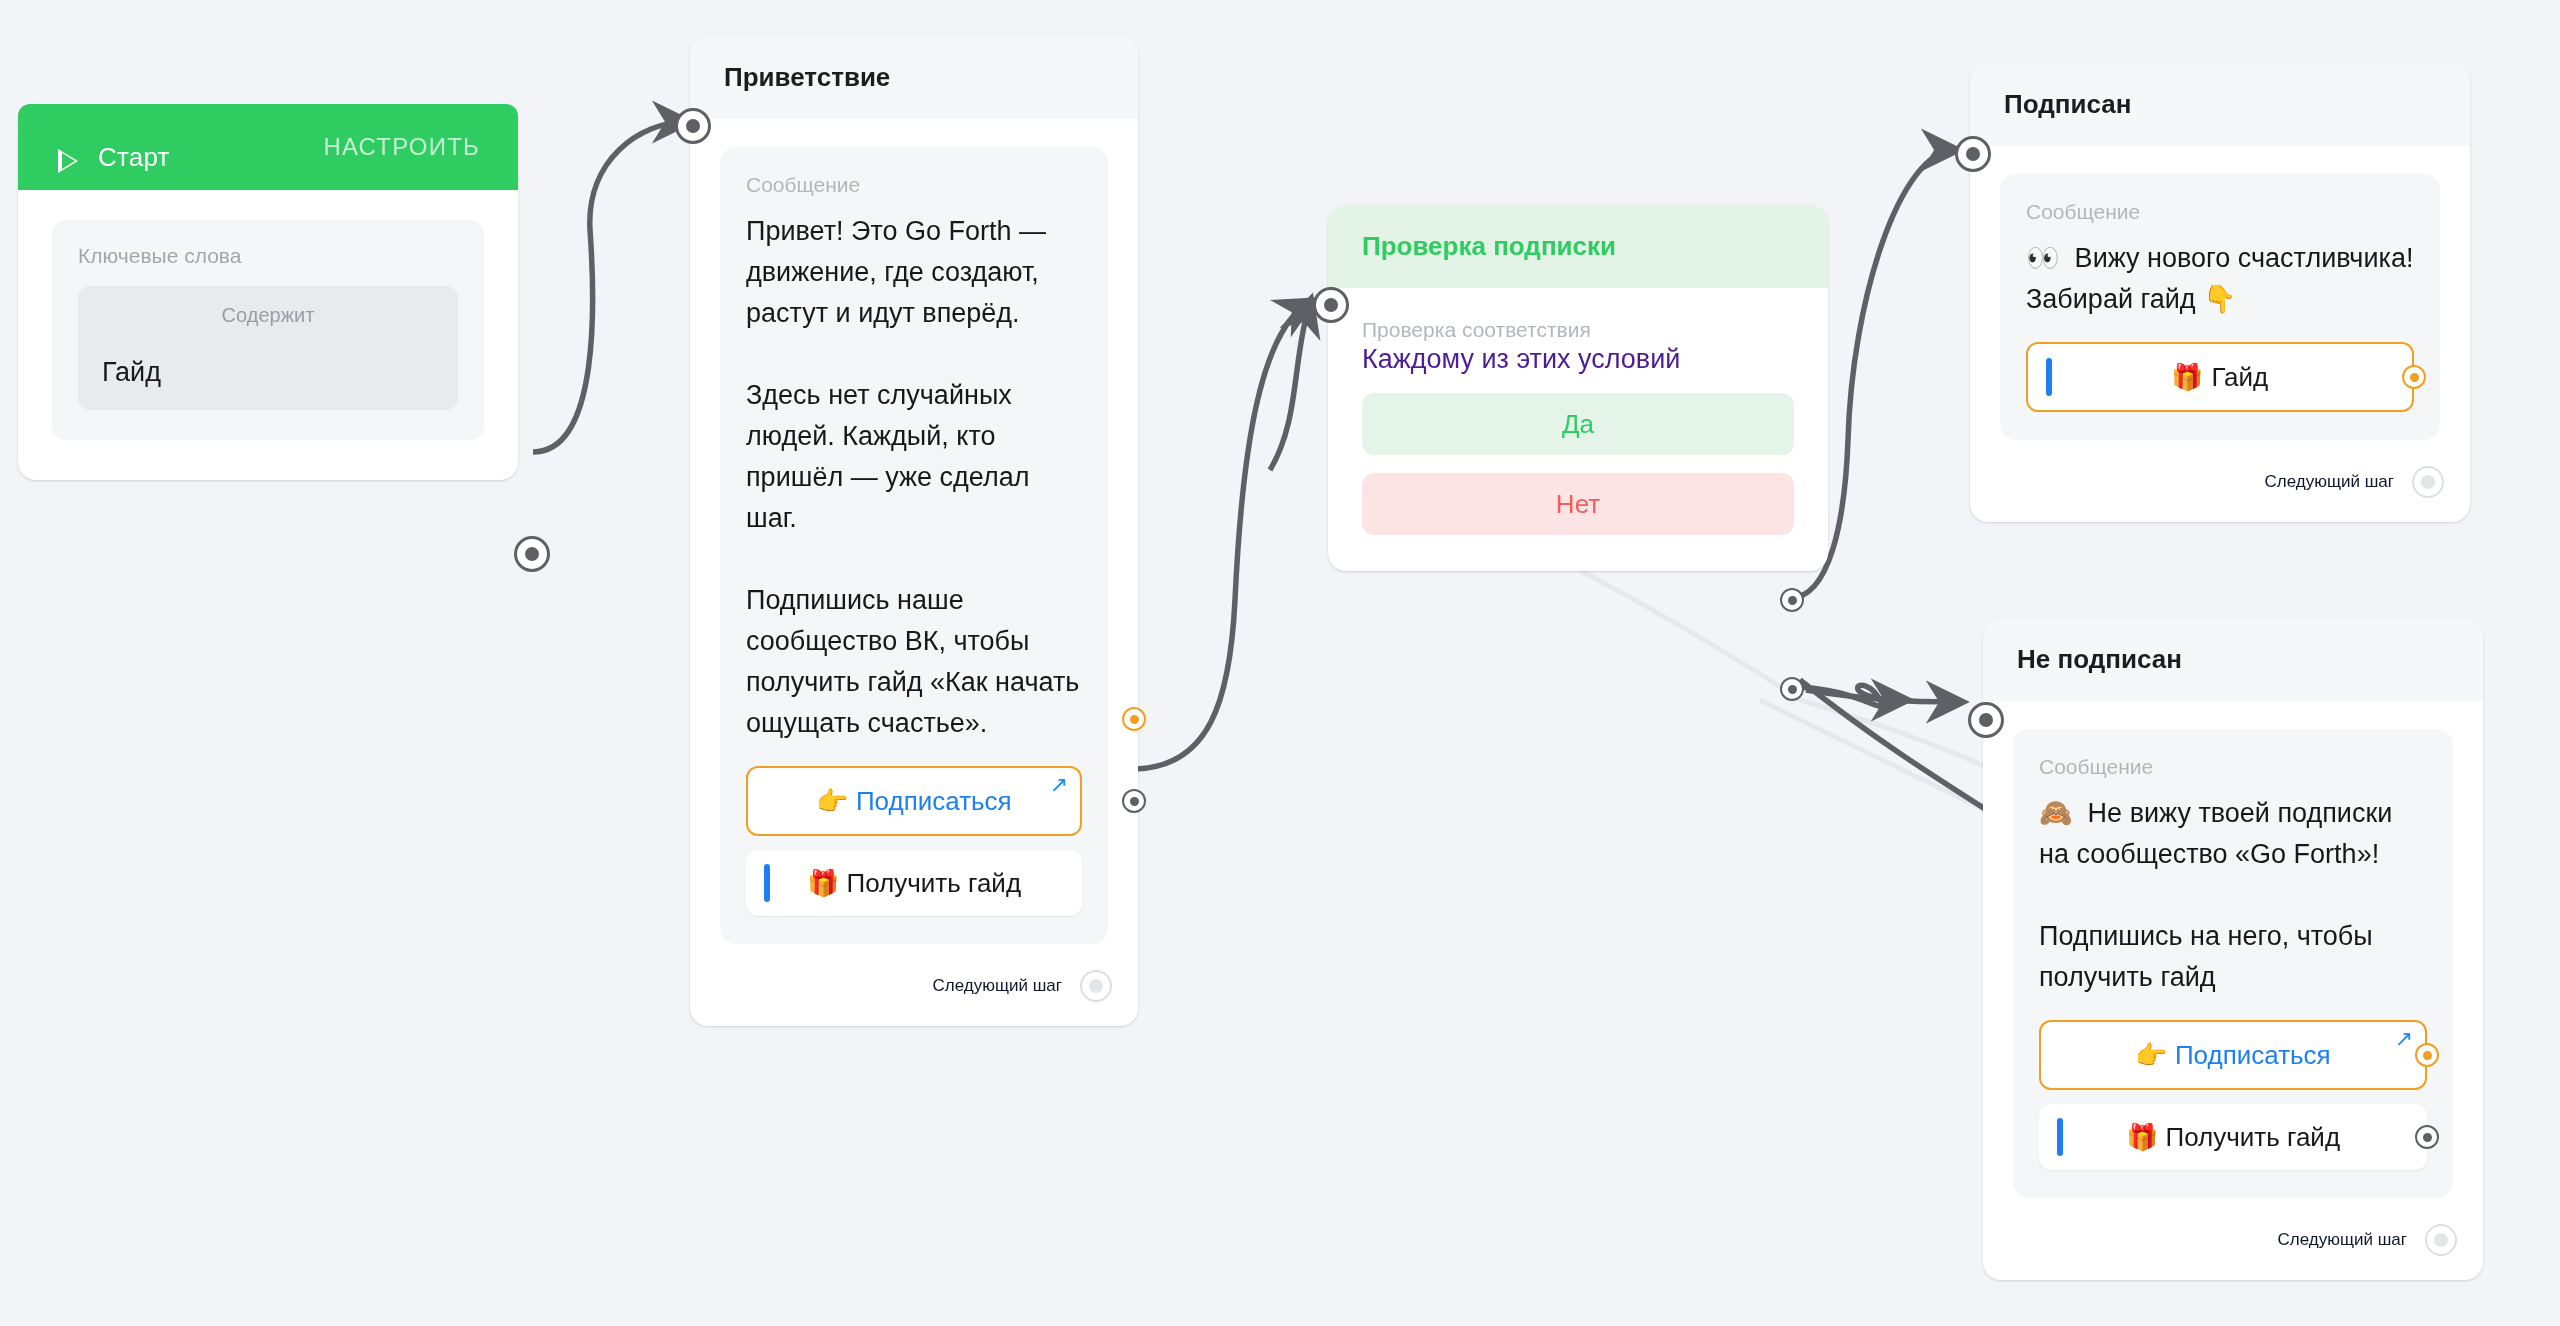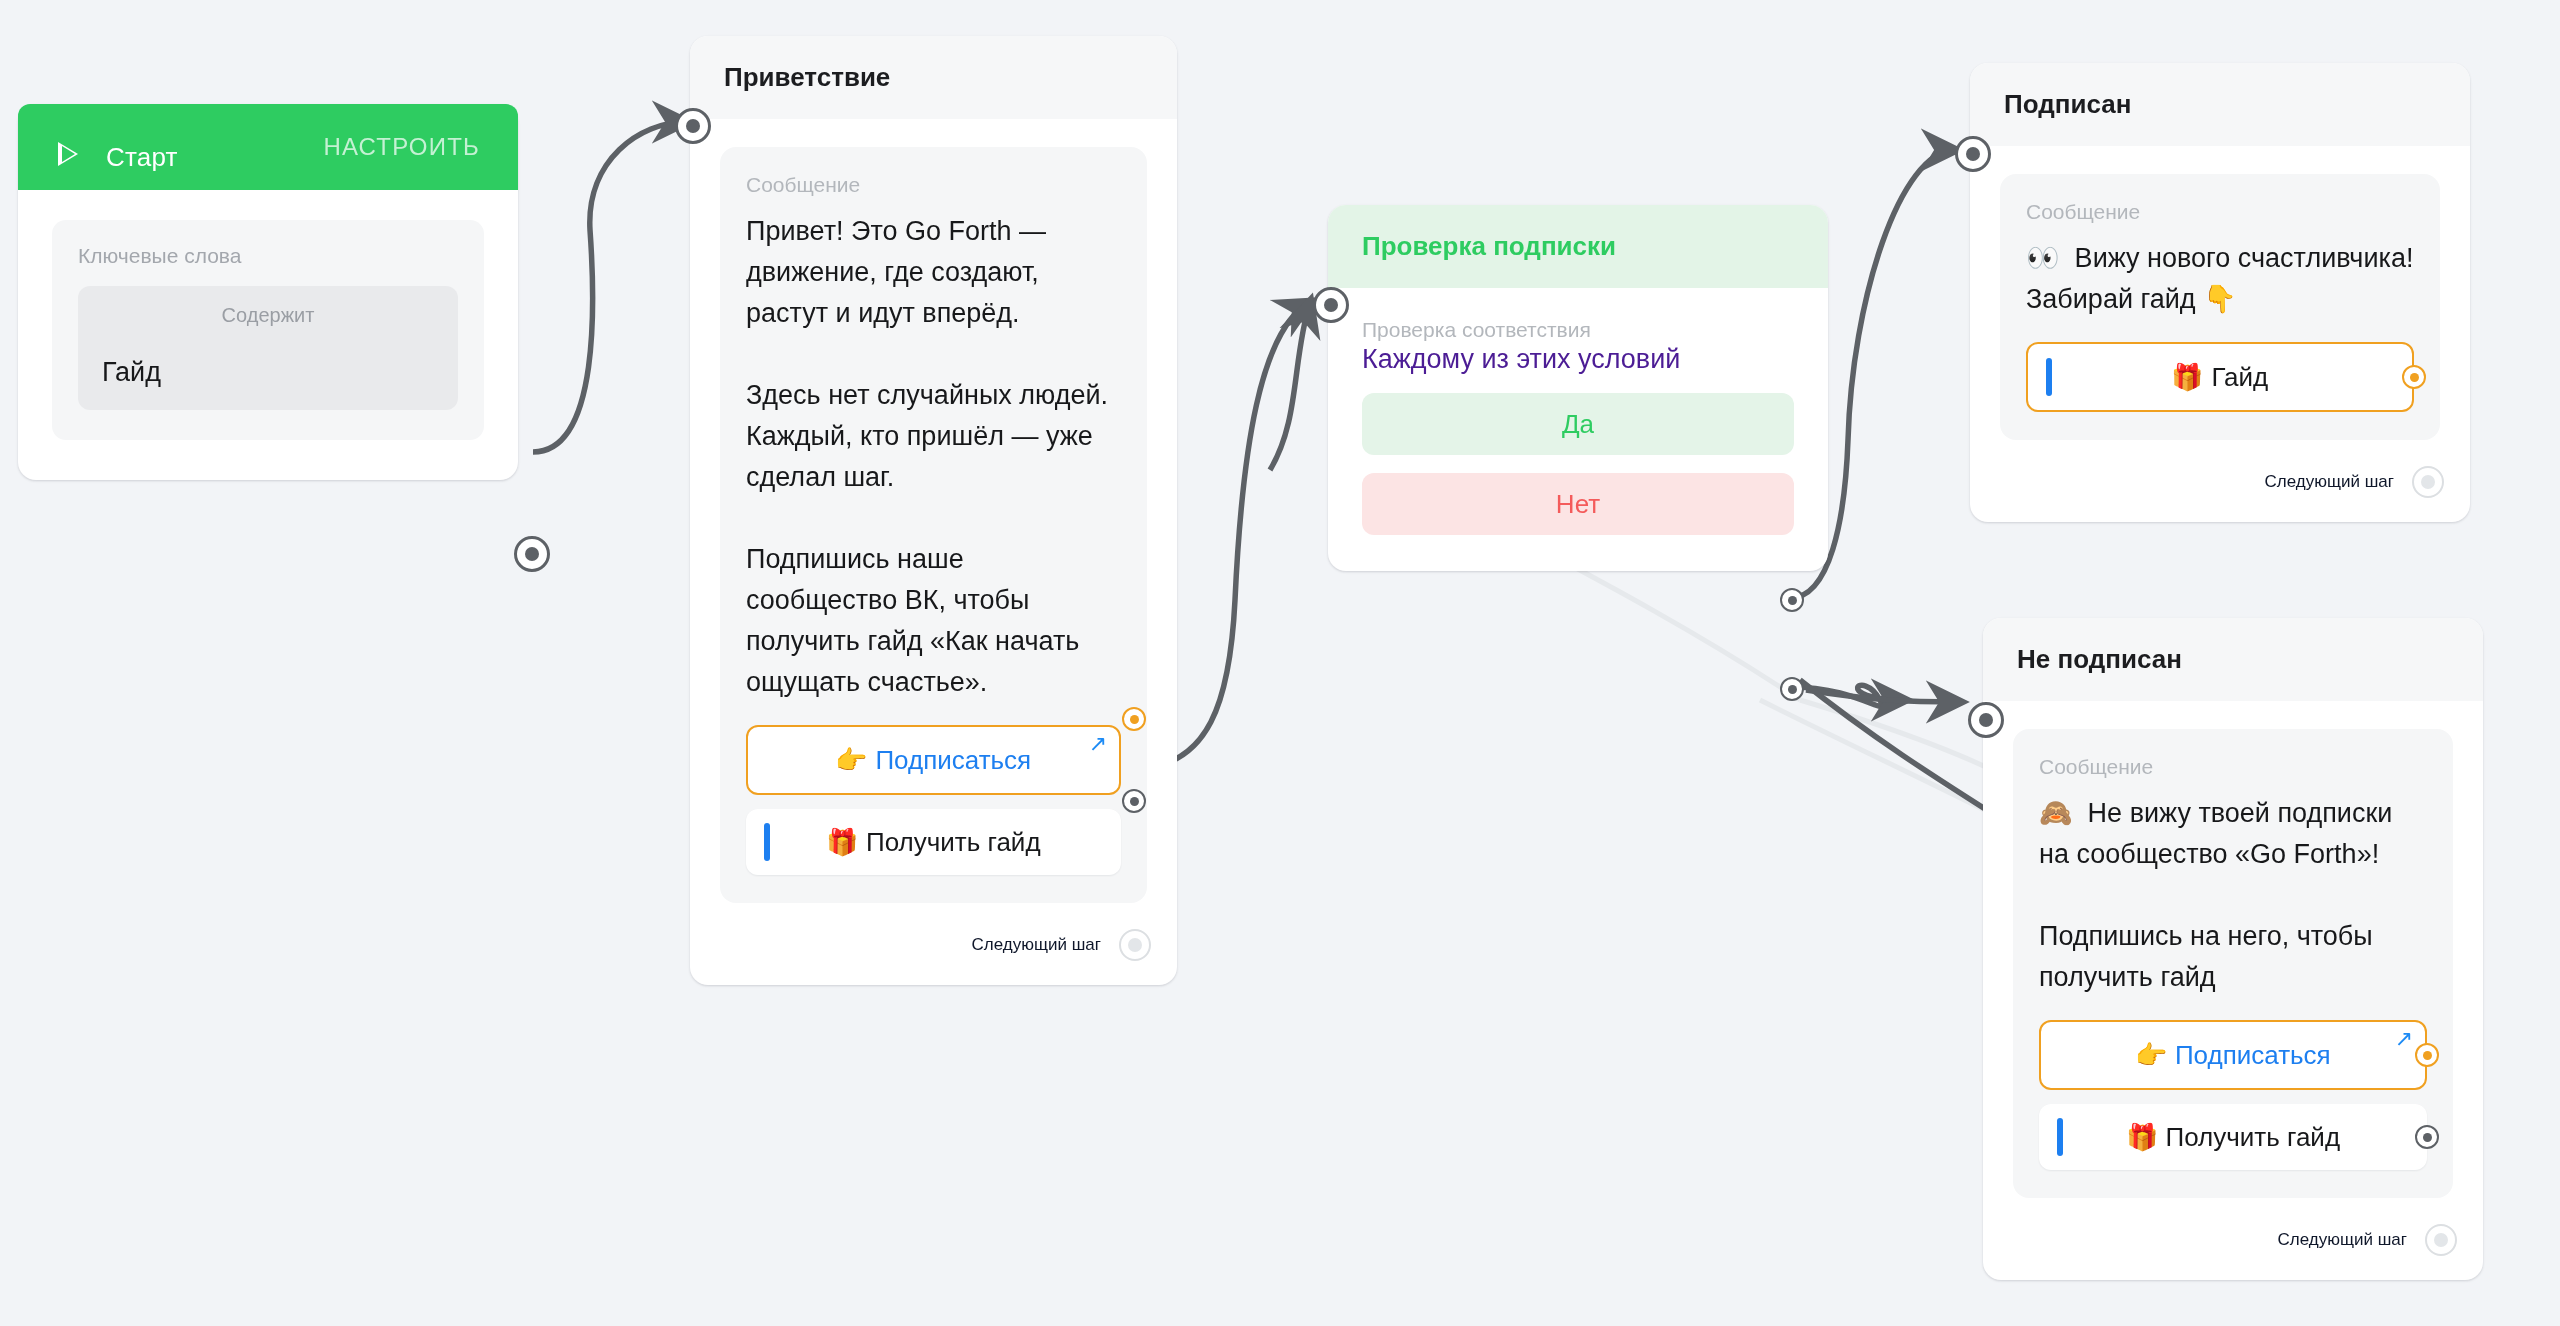--- a/index.html
+++ b/index.html
@@ -44,21 +44,21 @@
   .start-node { width: 500px; }
   .start-header {
     height: 86px;
     background: #2ecc61;
     border-radius: 12px 12px 0 0;
     display: flex;
     align-items: center;
     padding: 0 38px 0 40px;
     justify-content: space-between;
   }
-  .start-left { display:flex; align-items:flex-start; gap: 28px; margin-top: 21px; }
+  .start-left { display:flex; align-items:flex-end; gap: 20px; margin-top: 21px; }
   .play-icon { width: 0; height: 0;
     border-left: 20px solid #ffffff;
     border-top: 12px solid transparent;
     border-bottom: 12px solid transparent;
     position: relative;
   }
   .play-icon::after{
     content:"";
     position:absolute;
     left:-16px; top:-8px;
@@ -245,21 +245,21 @@
           <div class="kw-chip-label">Содержит</div>
           <div class="kw-chip-value">Гайд</div>
         </div>
       </div>
     </div>
     <div class="port big" style="left:496px; top:432px;">
         <span class="core"></span>
       </div>
   </div>
 
-  <div class="node flex-node flow-node" style="left:690px; top:36px; width:487px;">
+  <div class="node flex-node flow-node" style="left:690px; top:36px; width:448px;">
     <div class="node-header">
       <div class="node-title">Приветствие</div>
     </div>
     <div class="node-body">
       <div class="msg-block">
         <div class="msg-label">Сообщение</div>
         <div class="msg-text">Привет! Это Go Forth — движение, где создают, растут и идут вперёд.
 
 Здесь нет случайных людей. Каждый, кто пришёл — уже сделал шаг.
 

